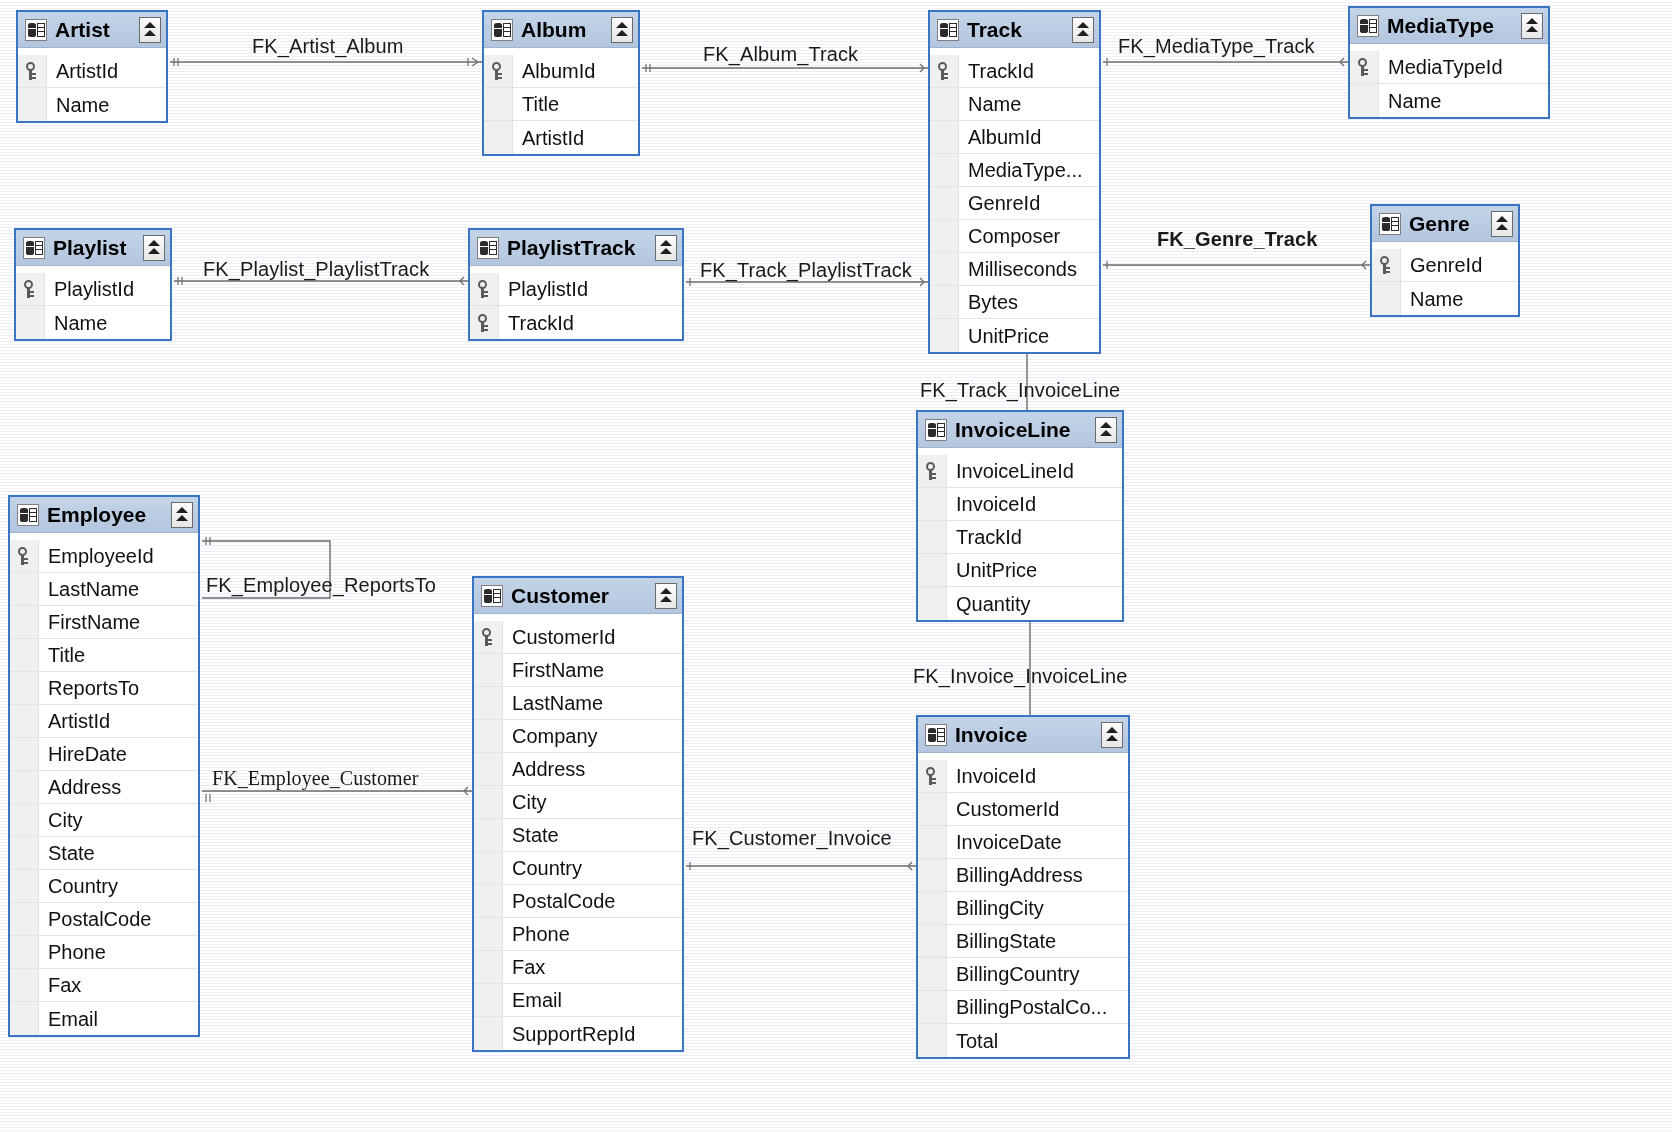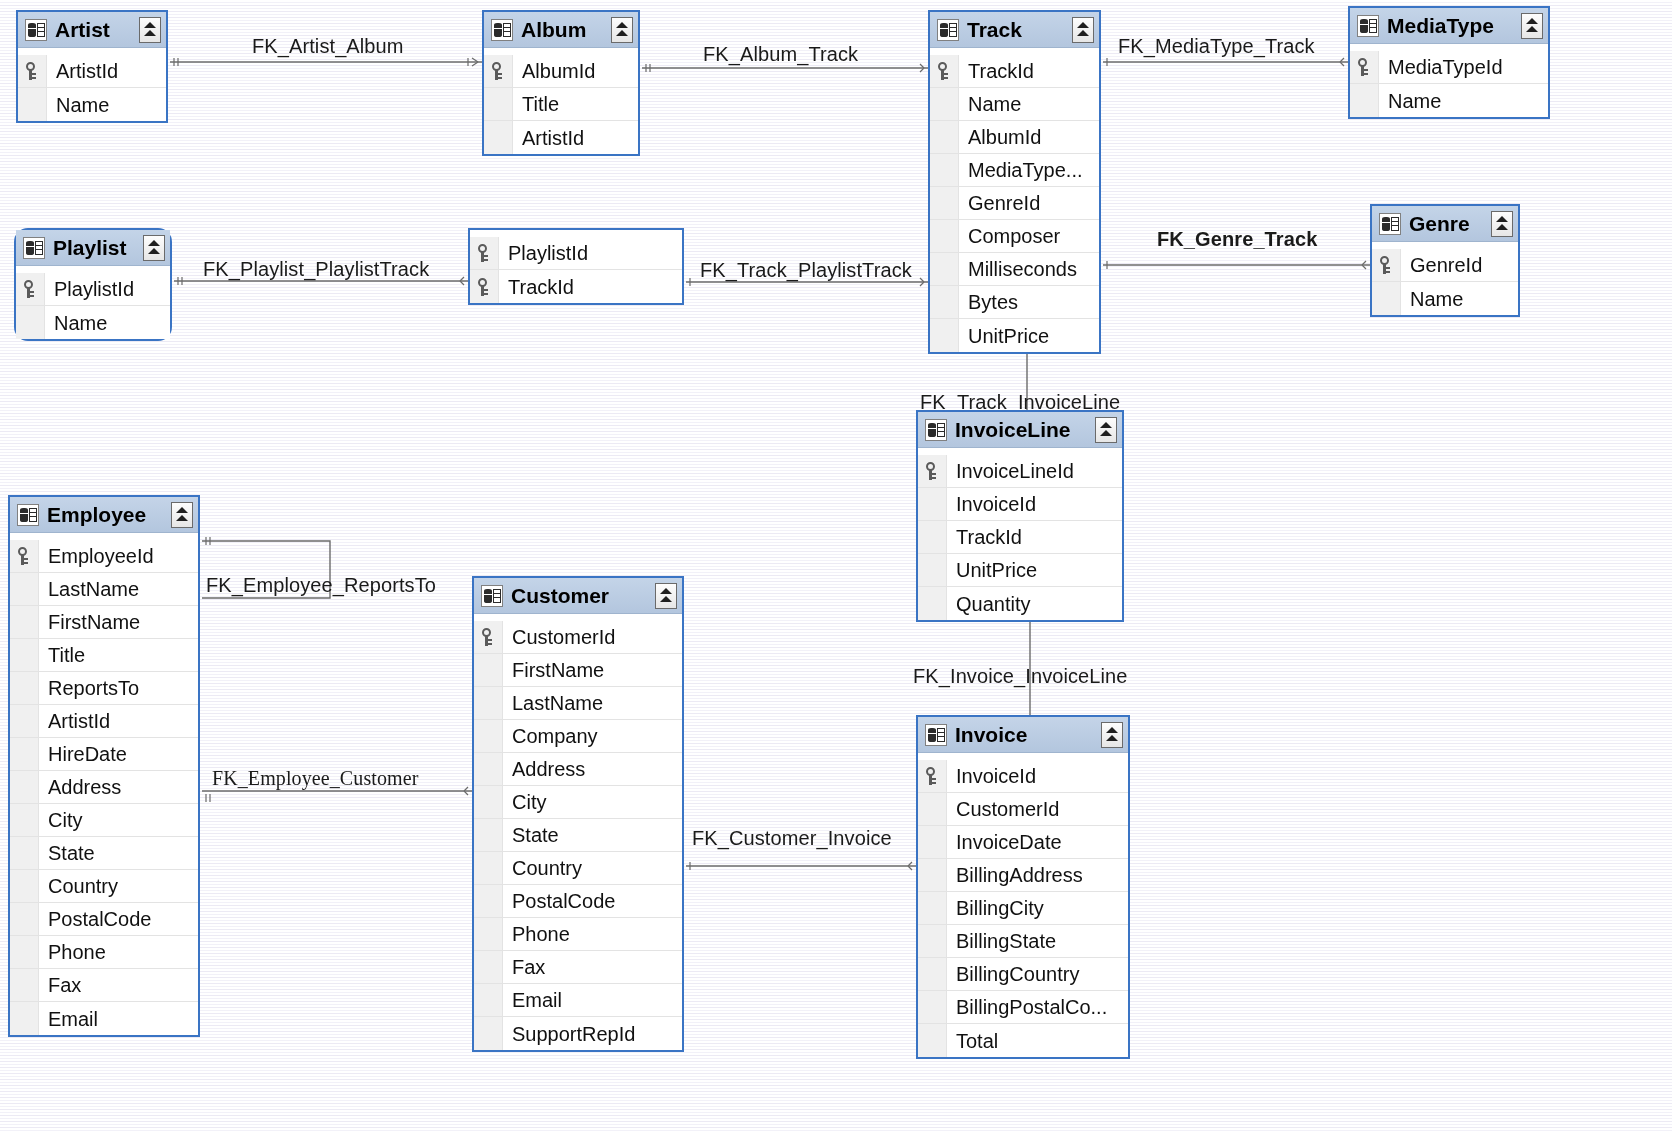--- a/index.html
+++ b/index.html
@@ -282,21 +282,21 @@
       <path d="M912,862 L908,866 M912,870 L908,866"></path>
     </g>
   </svg>
 
   <div class="fk-label" style="left:252px;  top:35px;">FK_Artist_Album</div>
   <div class="fk-label" style="left:703px;  top:43px;">FK_Album_Track</div>
   <div class="fk-label" style="left:1118px; top:35px;">FK_MediaType_Track</div>
   <div class="fk-label" style="left:1157px; top:228px;font-weight:bold;">FK_Genre_Track</div>
   <div class="fk-label" style="left:203px;  top:258px;">FK_Playlist_PlaylistTrack</div>
   <div class="fk-label" style="left:700px;  top:259px;">FK_Track_PlaylistTrack</div>
-  <div class="fk-label" style="left:920px;  top:379px;margin-top:12px;">FK_Track_InvoiceLine</div>
+  <div class="fk-label" style="left:920px;  top:379px;">FK_Track_InvoiceLine</div>
   <div class="fk-label" style="left:913px;  top:665px;">FK_Invoice_InvoiceLine</div>
   <div class="fk-label" style="left:206px;  top:574px;">FK_Employee_ReportsTo</div>
   <div class="fk-label" style="left:212px;  top:767px;font-family:Liberation Serif, serif;">FK_Employee_Customer</div>
   <div class="fk-label" style="left:692px;  top:827px;">FK_Customer_Invoice</div>
 
   <div id="tables-host">
       <div class="tbl" style="left: 16px; top: 10px; width: 152px;">
         <div class="tbl-header">
           <span class="icon-table">
             <span class="cyl"></span>
@@ -421,21 +421,21 @@
               </span>
             </div>
             <div class="row-name">MediaTypeId</div>
           </div>
           <div class="row">
             <div class="row-gutter"></div>
             <div class="row-name">Name</div>
           </div>
         </div>
       </div>
-      <div class="tbl" style="left: 14px; top: 228px; width: 158px; border-radius: 14px;">
+      <div class="tbl" style="left: 14px; top: 228px; width: 158px;">
         <div class="tbl-header">
           <span class="icon-table">
             <span class="cyl"></span>
             <span class="grid"></span>
           </span>
           <span class="tbl-title">Playlist</span>
           <span class="btn-collapse"></span>
         </div>
         <div class="tbl-rows">
           <div class="row">
@@ -447,20 +447,28 @@
             </div>
             <div class="row-name">PlaylistId</div>
           </div>
           <div class="row">
             <div class="row-gutter"></div>
             <div class="row-name">Name</div>
           </div>
         </div>
       </div>
       <div class="tbl" style="left: 468px; top: 228px; width: 216px;">
+        <div class="tbl-header">
+          <span class="icon-table">
+            <span class="cyl"></span>
+            <span class="grid"></span>
+          </span>
+          <span class="tbl-title">PlaylistTrack</span>
+          <span class="btn-collapse"></span>
+        </div>
         <div class="tbl-rows">
           <div class="row">
             <div class="row-gutter">
               <span class="icon-key">
                 <span class="head"></span>
                 <span class="shaft"></span>
               </span>
             </div>
             <div class="row-name">PlaylistId</div>
           </div>

